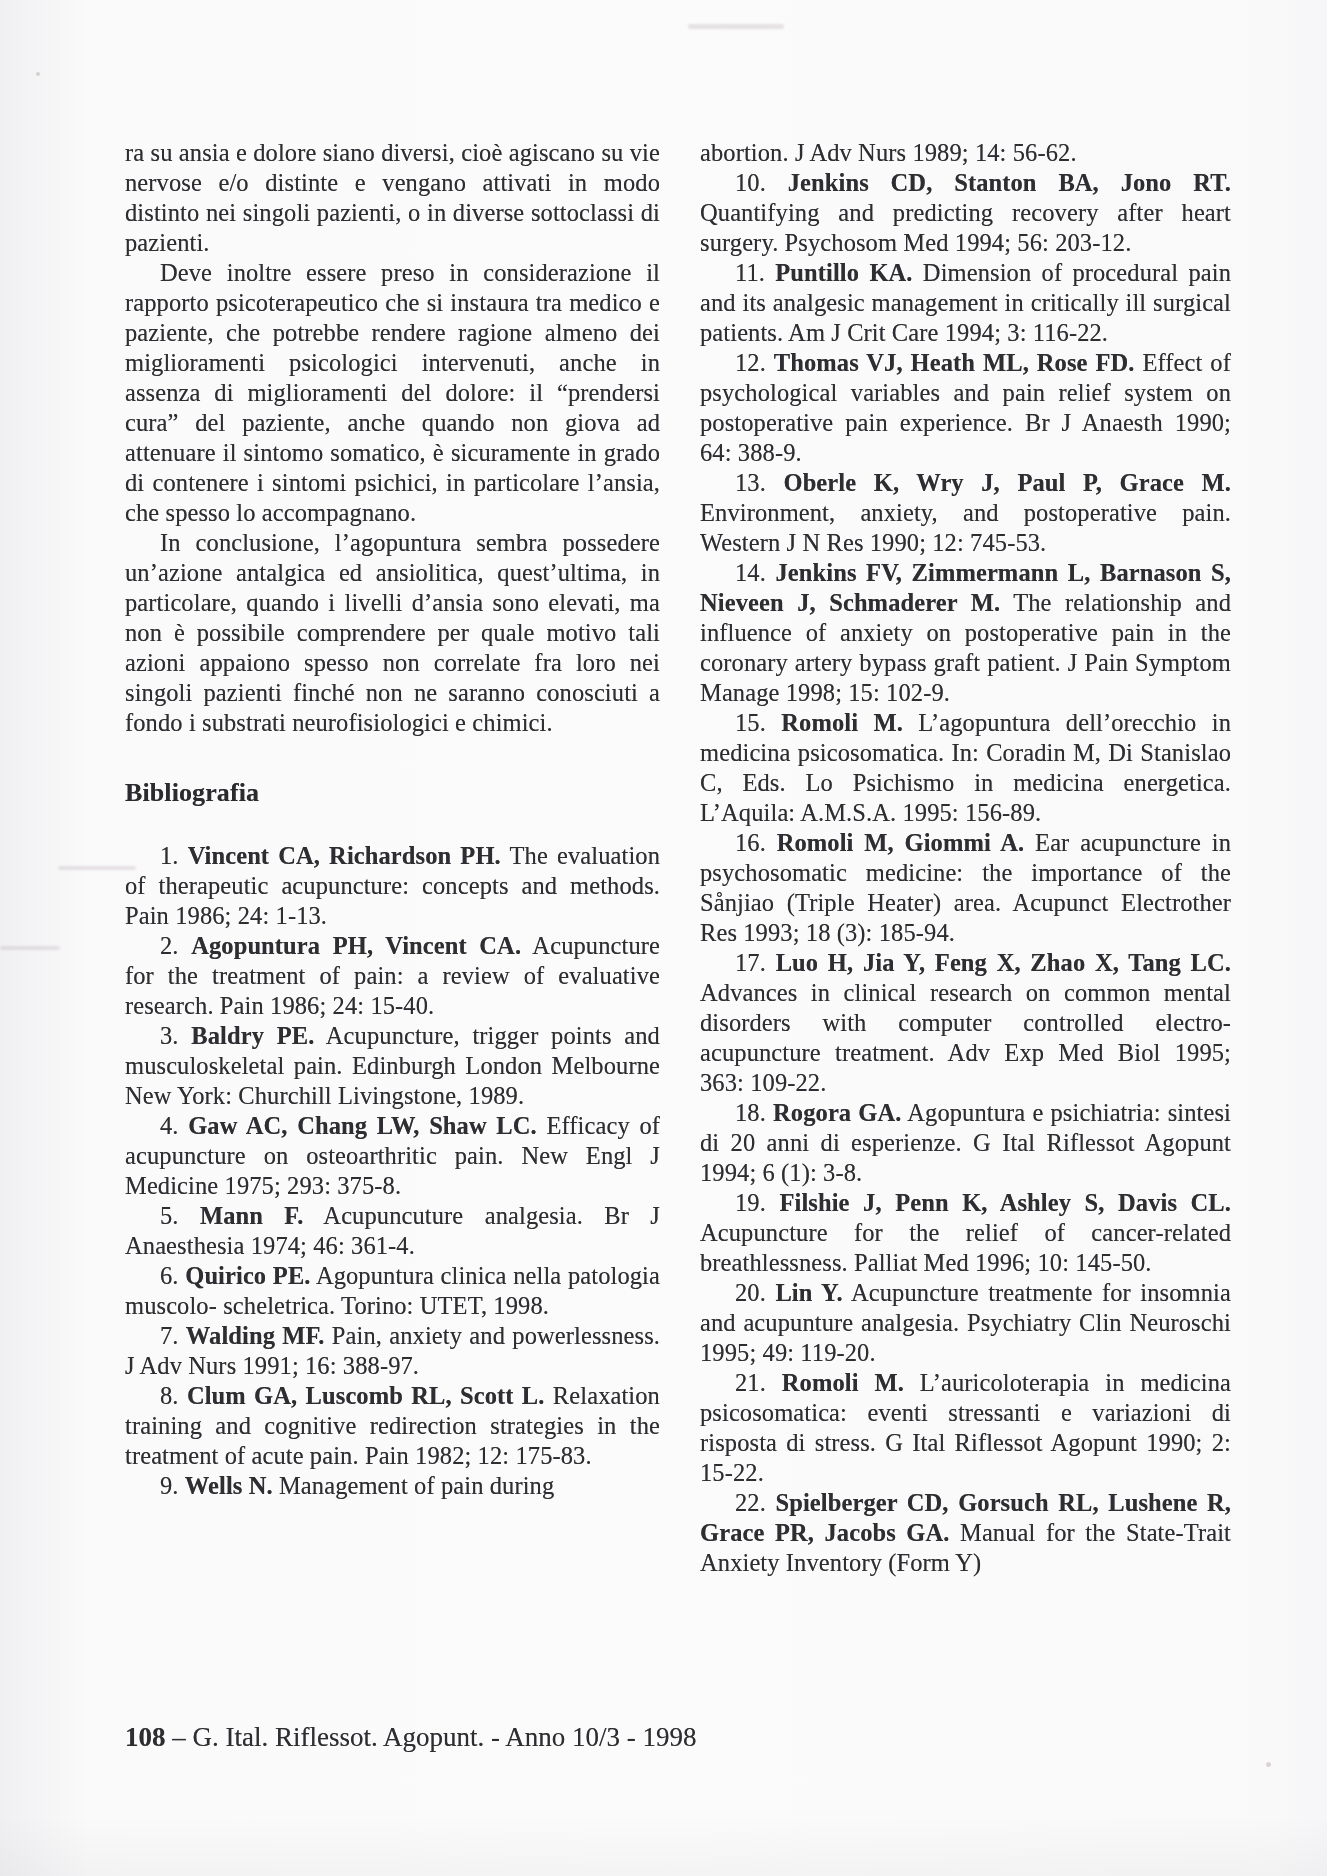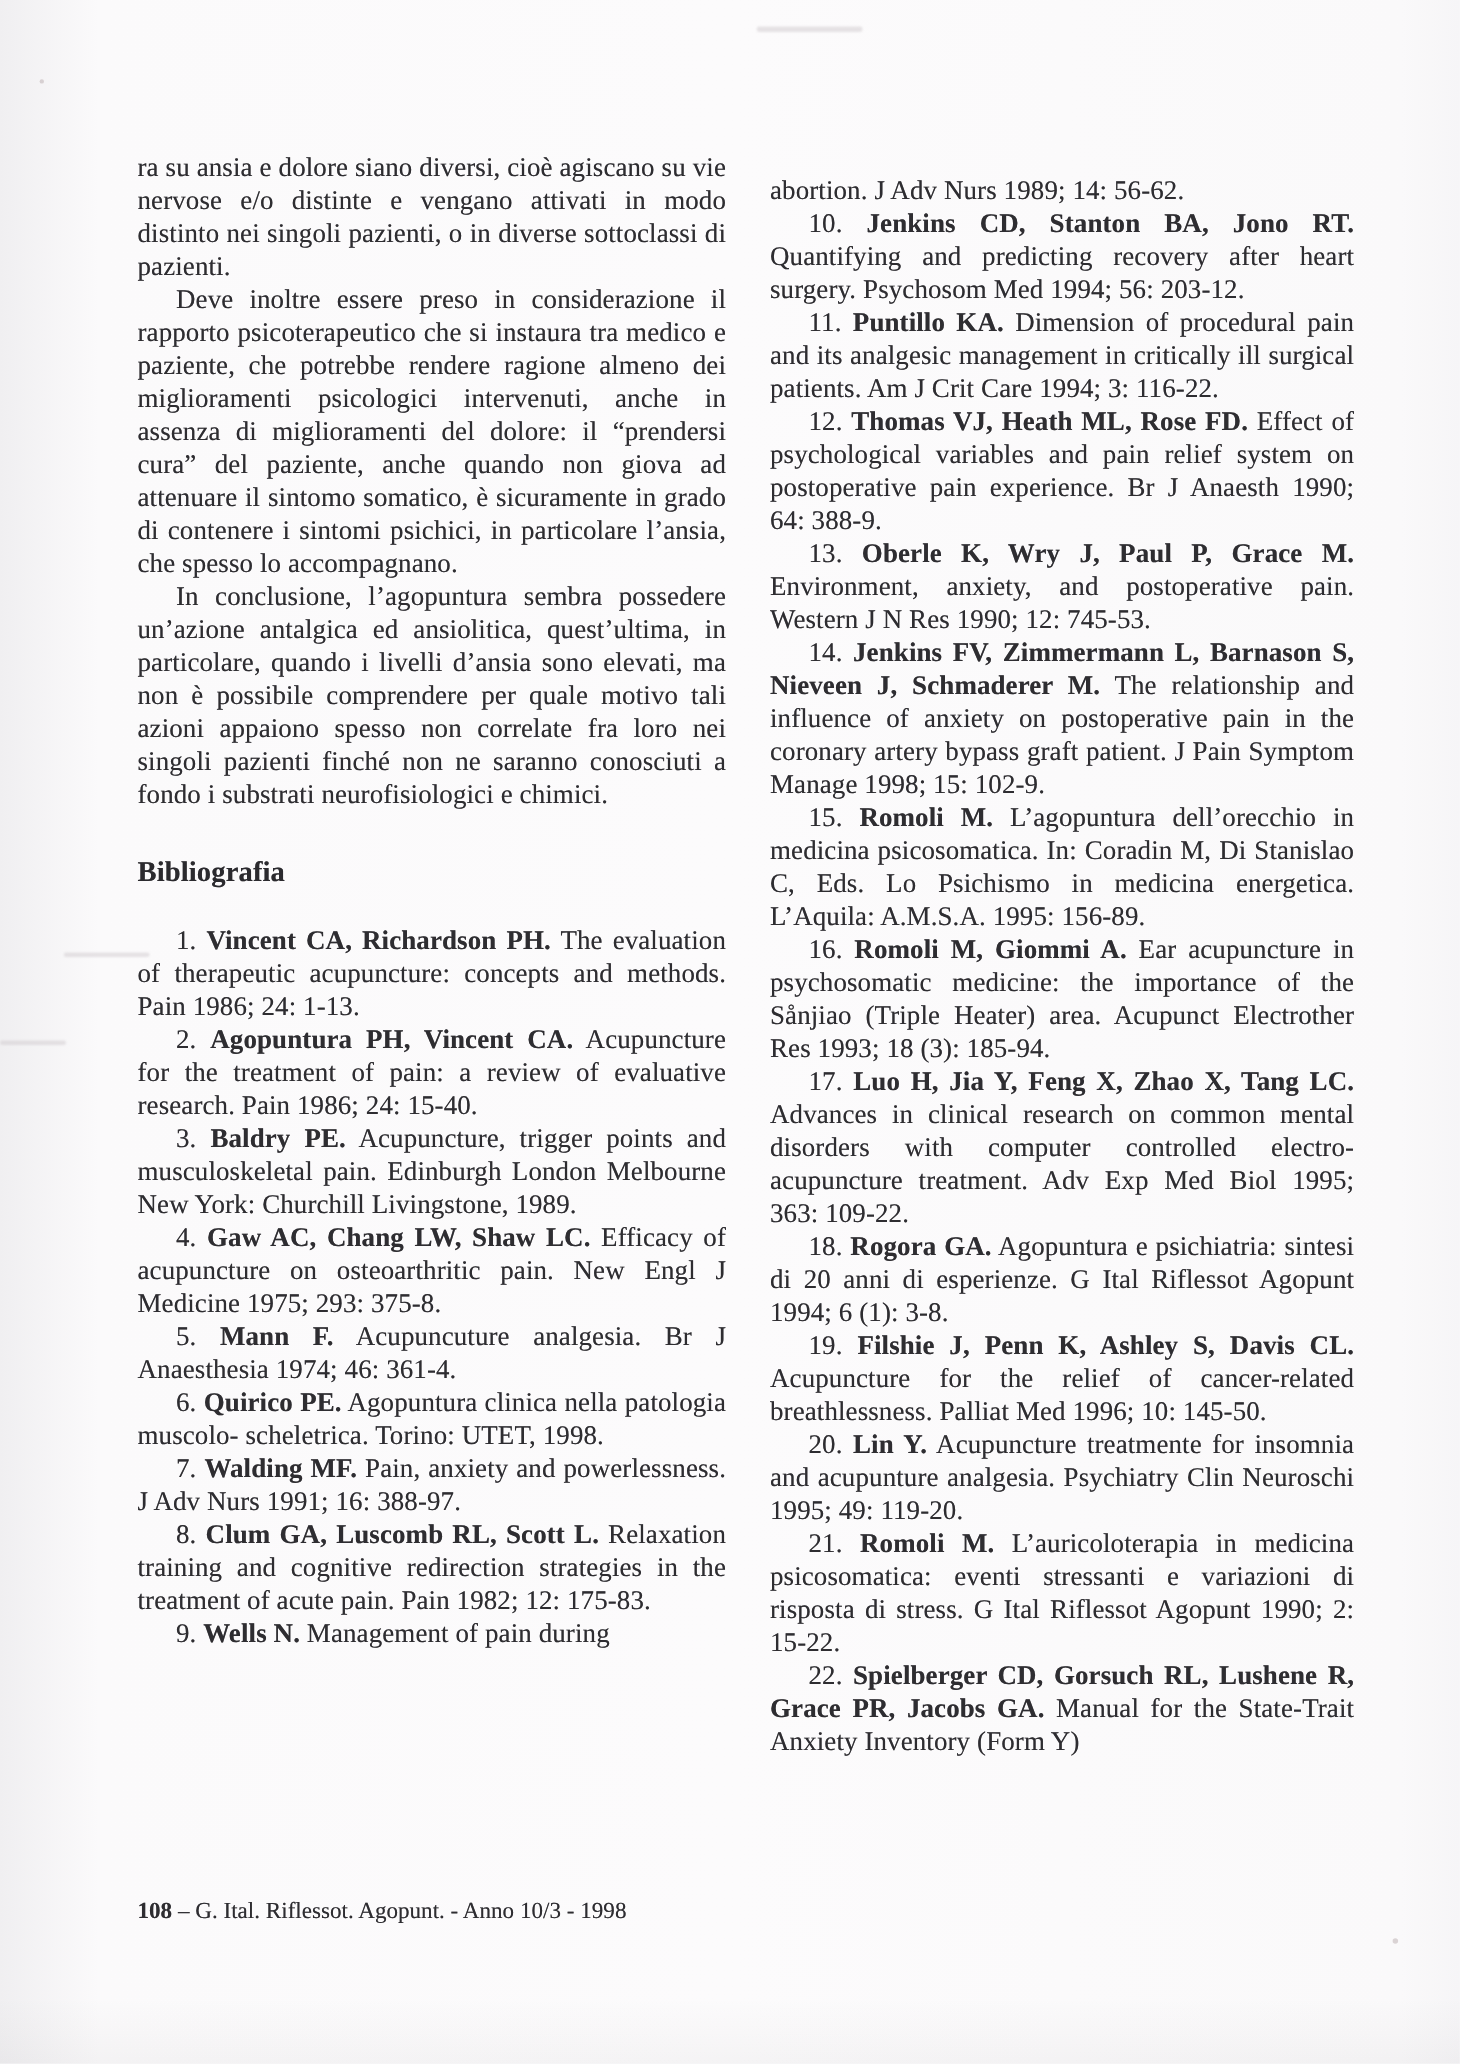--- a/index.html
+++ b/index.html
@@ -29,33 +29,33 @@
     color: #2e2d31;
     letter-spacing: 0.1px;
     text-shadow: 0 0 0.5px rgba(46,45,49,0.55);
   }
   .col-left  { left: 125px; width: 535px; }
   .col-right { left: 700px; width: 531px; }
   p { margin: 0; }
   .body-p  { text-indent: 35px; }
   .noindent { text-indent: 0; }
   .ref     { text-indent: 35px; }
-  .cont    { text-indent: 0; margin-top: 21px; }
+  .cont    { text-indent: 0; }
   .bib-heading {
     font-size: 26px;
     font-weight: bold;
     line-height: 30px;
     margin: 40px 0 33px 0;
     text-align: left;
     color: #2b2a2e;
   }
   .footer {
     position: absolute;
     left: 125px; top: 1722px;
-    font-size: 21px;
+    font-size: 27px;
     line-height: 30px;
     color: #2e2d31;
     text-shadow: 0 0 0.5px rgba(46,45,49,0.55);
   }
   .pagenum { font-weight: bold; }
   
   .speck {
     position: absolute;
     background: #b4a6a8;
     border-radius: 50%;

